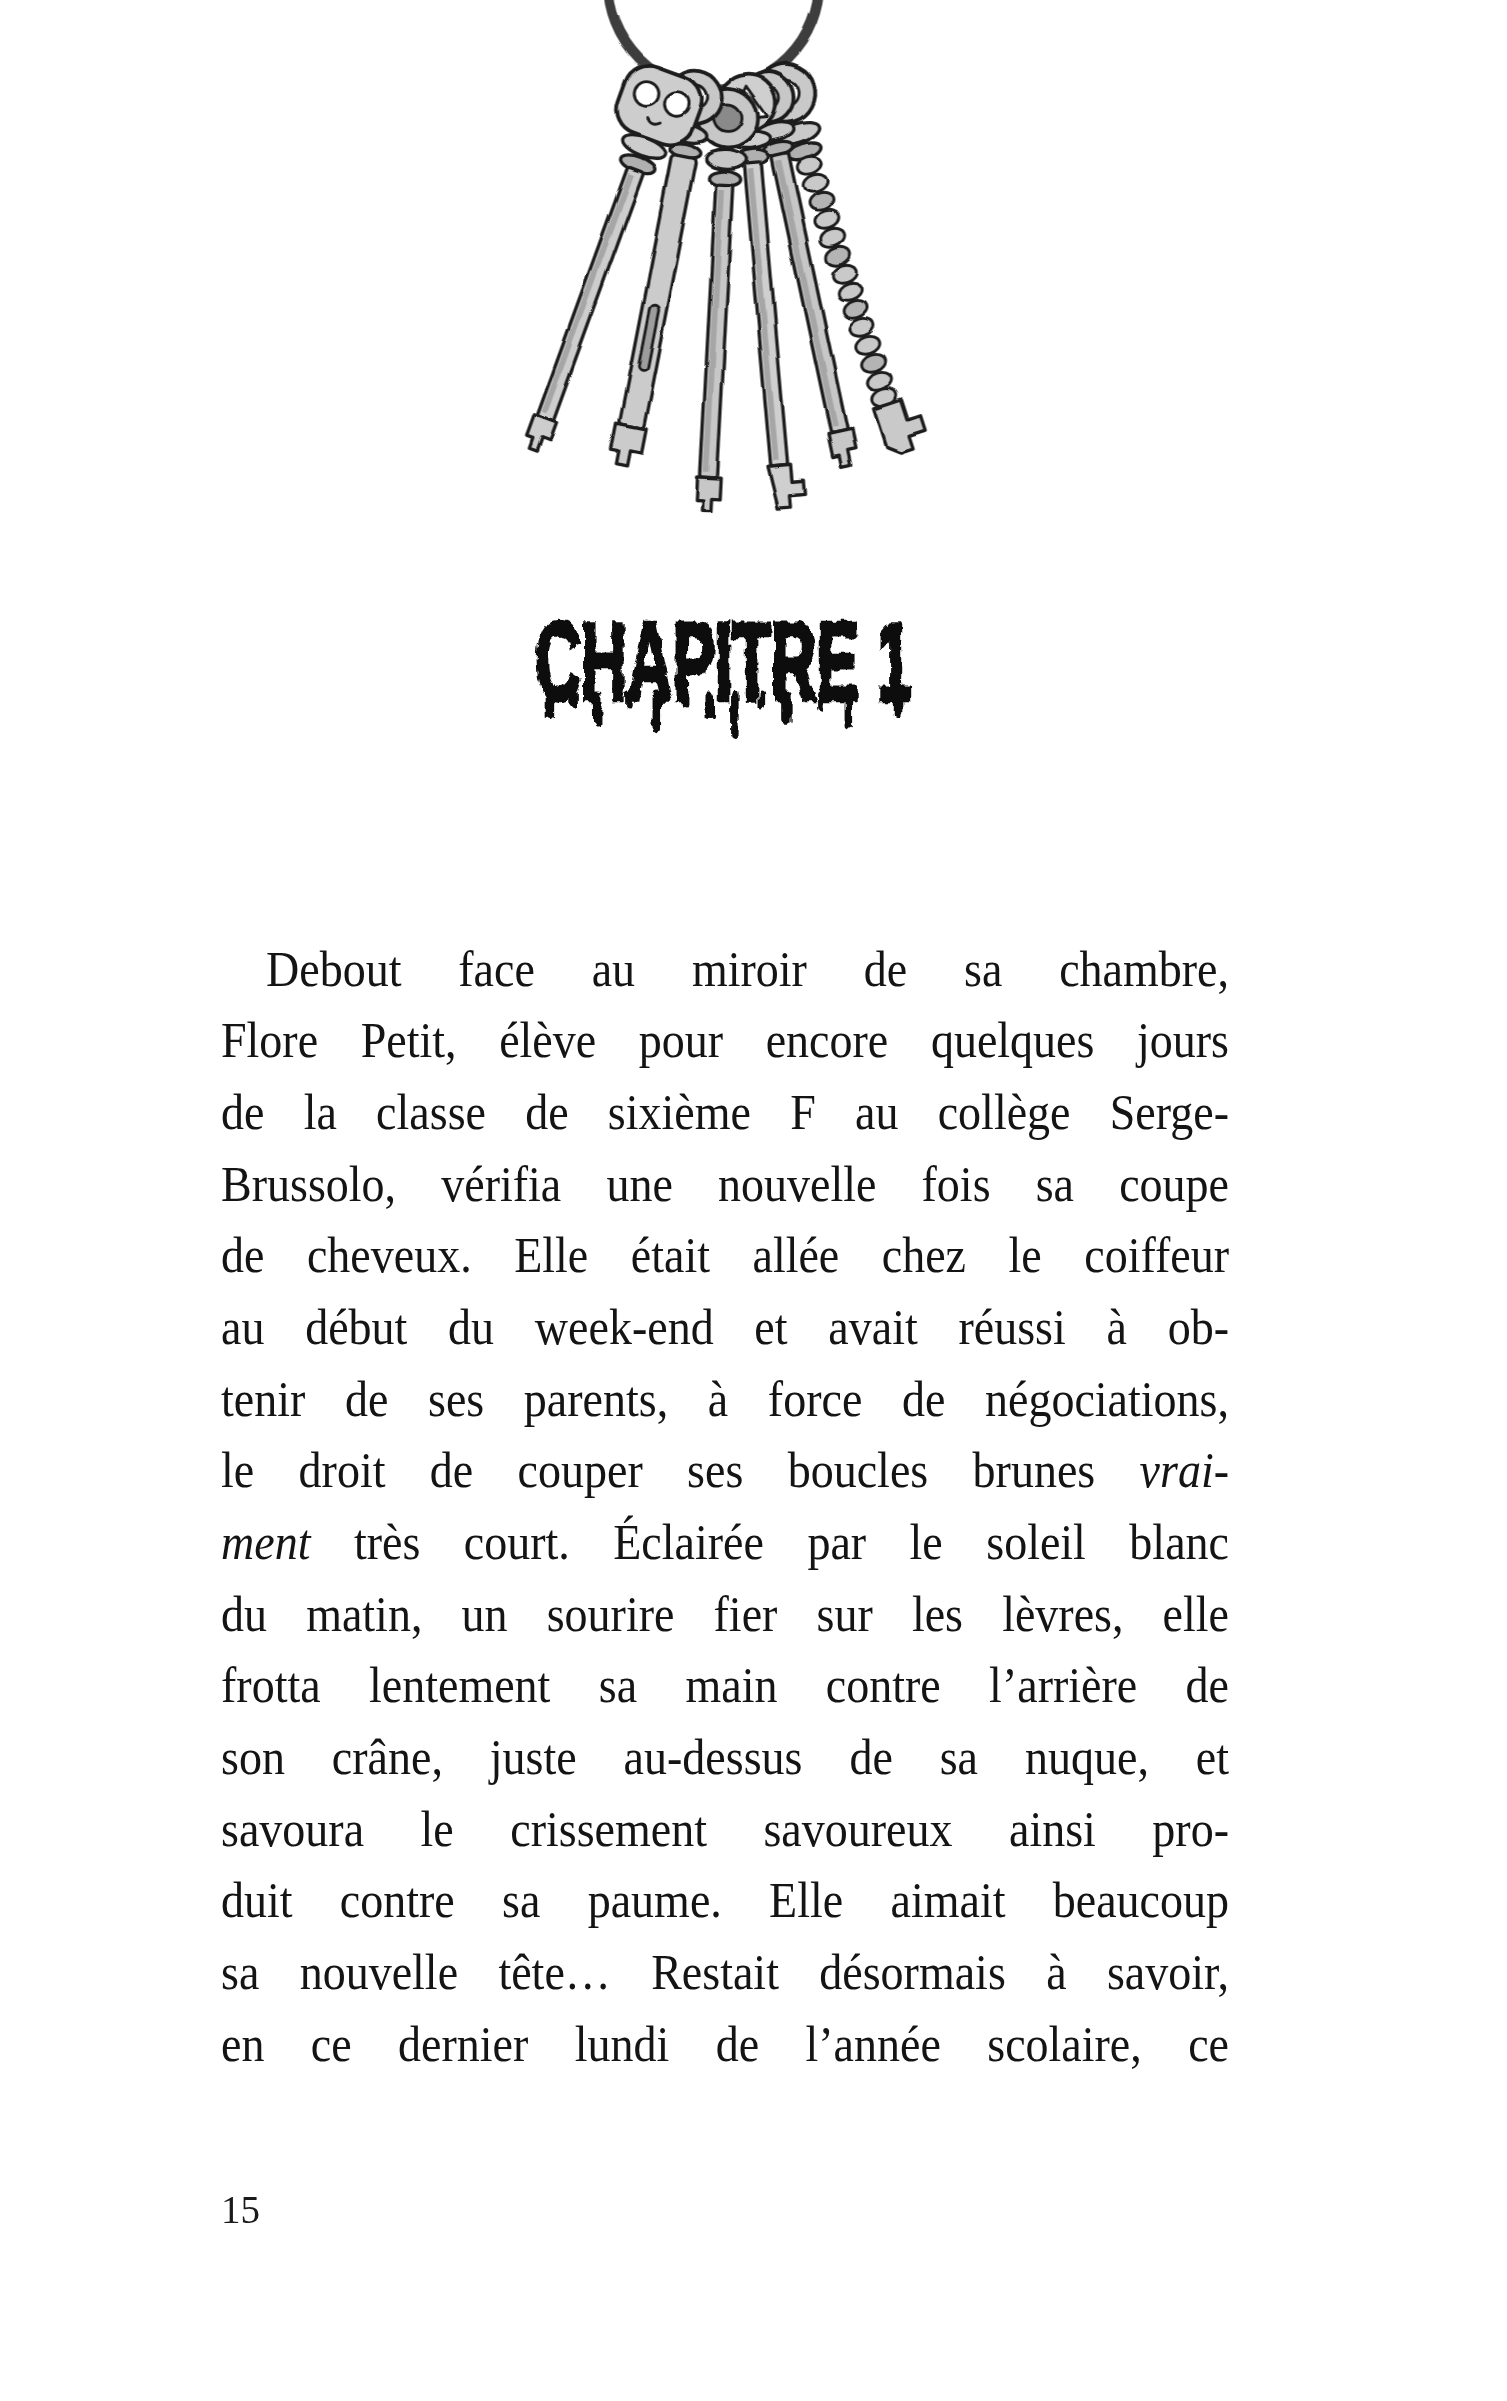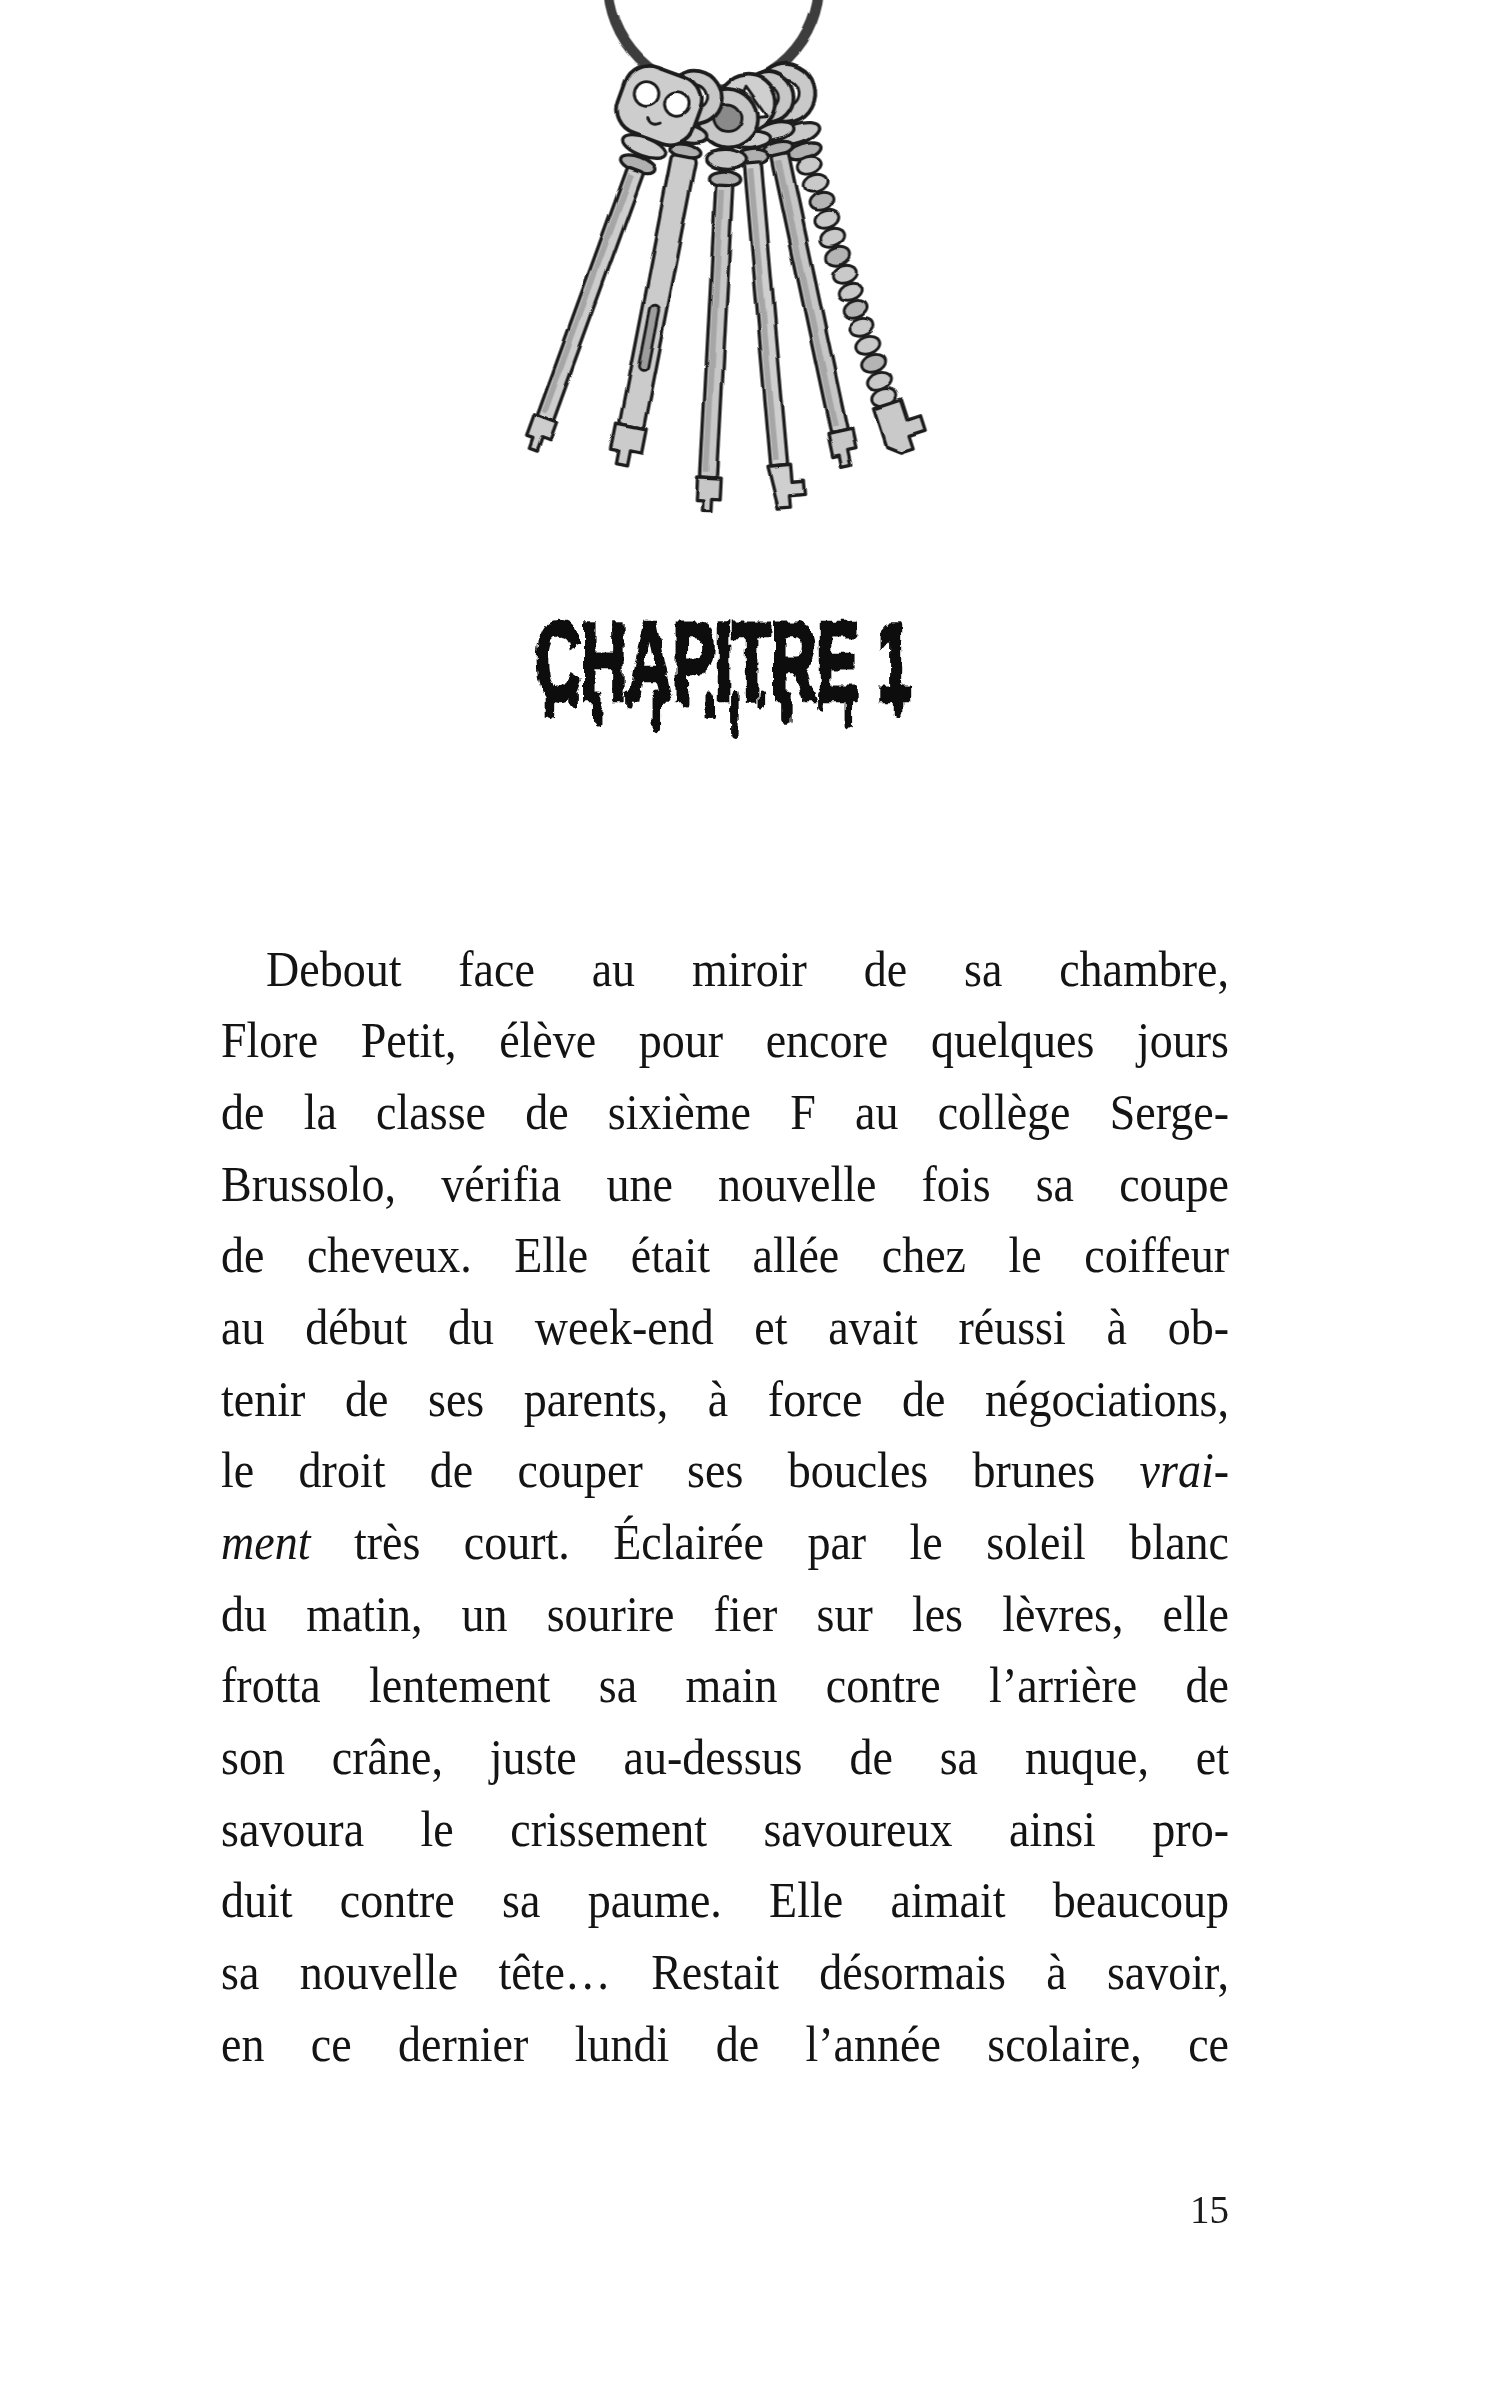--- a/index.html
+++ b/index.html
@@ -15,21 +15,21 @@
     position:absolute;left:221px;top:933px;width:1008px;
     font-size:46px;line-height:64px;
     transform:scaleY(1.12);transform-origin:top left;
     color:#141414;
   }
   .line{text-align:justify;text-align-last:justify;}
   .line.indent{text-indent:45px;}
   .italic{font-style:italic;}
   .page-number{
     position:absolute;left:221px;top:2190px;width:1008px;
-    text-align:right;font-size:39px;line-height:1;color:#1a1a1a;
+    text-align:left;font-size:39px;line-height:1;color:#1a1a1a;
   }
 </style>
 </head>
 <body>
 
 <div class="page">
 
   <div class="keys-illustration">
     <svg viewBox="0 0 470 600" xmlns="http://www.w3.org/2000/svg">
       <defs>

